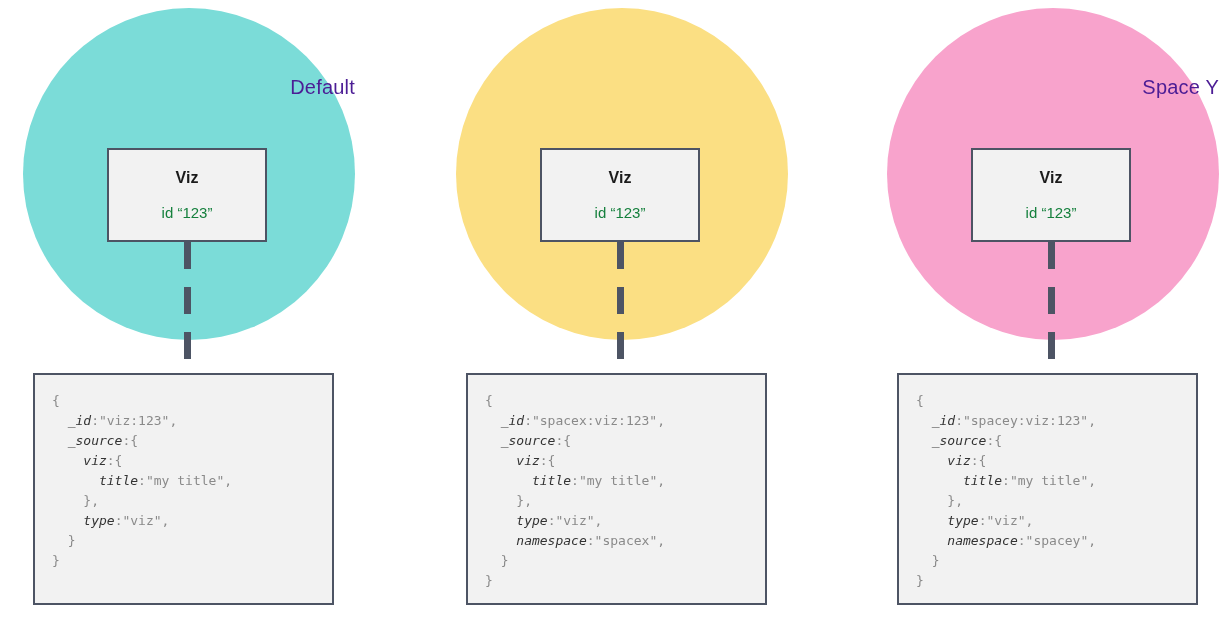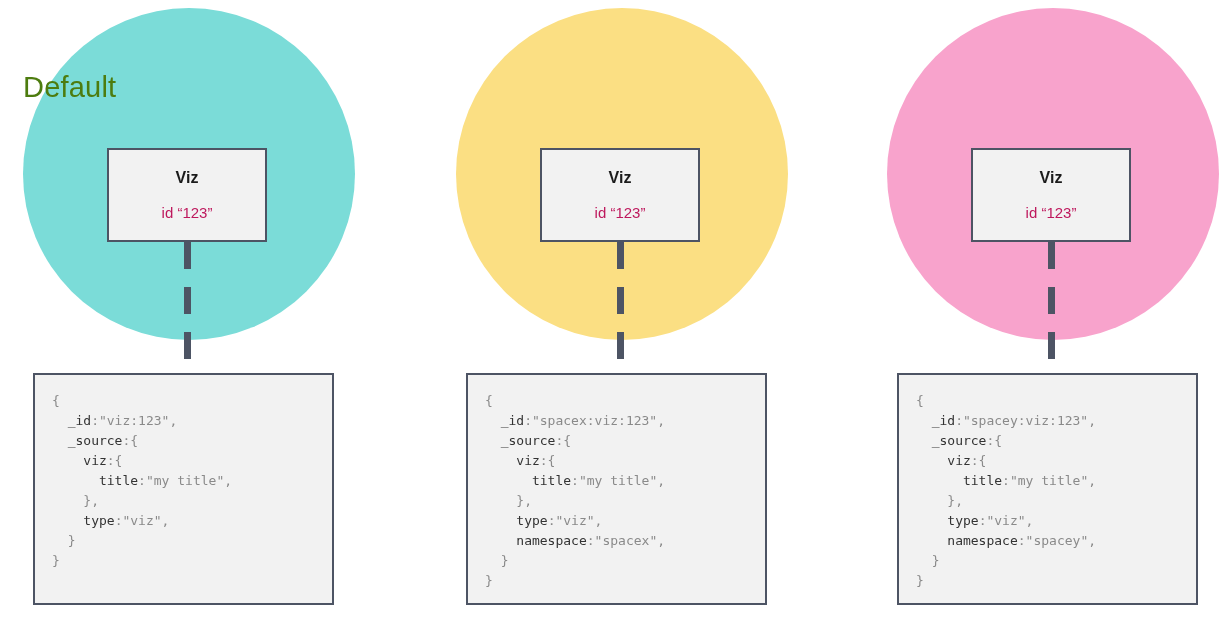--- a/index.html
+++ b/index.html
@@ -43,23 +43,23 @@
   }
   .circle-teal   { background: #7bdcd8; }
   .circle-yellow { background: #fbdf83; }
   .circle-pink   { background: #f8a3cc; }
 
   .circle-title {
     position: absolute;
     top: 72px;
     left: 19px;
     width: 332px;
-    text-align: left;
-    font-size: 29px;
-    color: #4d7c0f;
+    text-align: right;
+    font-size: 20px;
+    color: #4c1d95;
     line-height: 30px;
     letter-spacing: 0.2px;
   }
 
   
   .viz-box {
     position: absolute;
     top: 148px;
     left: 103px;
     width: 160px;
@@ -73,21 +73,21 @@
     justify-content: center;
   }
   .viz-title {
     font-size: 16px;
     font-weight: bold;
     color: #1b1b1b;
     line-height: 20px;
   }
   .viz-sub {
     font-size: 15px;
-    color: #be185d;
+    color: #15803d;
     line-height: 20px;
     margin-top: 15px;
   }
 
   
   .connector {
     position: absolute;
     top: 242px;
     left: 180px;
     width: 7px;
@@ -114,21 +114,21 @@
   }
   .code-block pre {
     margin: 0;
     font-family: "DejaVu Sans Mono", "Liberation Mono", monospace;
     font-size: 13px;
     line-height: 20px;
     white-space: pre;
     color: #8a8a8a;
   }
   .code-line { display: block; height: 20px; }
-  .tok-key  { color: #333333; }
+  .tok-key  { color: #333333; font-style: italic; }
   .tok-val  { color: #8a8a8a; }
   .tok-punc { color: #8a8a8a; }
 </style>
 </head>
 <body>
 
 <div class="diagram">
 
   <div class="group group-1">
     <div class="circle circle-teal"></div>
@@ -169,20 +169,21 @@
 </span><span class="code-line">    <span class="tok-key">type</span><span class="tok-punc">:</span><span class="tok-val">"viz",</span>
 </span><span class="code-line">    <span class="tok-key">namespace</span><span class="tok-punc">:</span><span class="tok-val">"spacex",</span>
 </span><span class="code-line">  <span class="tok-punc">}</span>
 </span><span class="code-line"><span class="tok-punc">}</span>
 </span></pre>
     </div>
   </div>
 
   <div class="group group-3">
     <div class="circle circle-pink"></div>
+    <div class="circle-title">Space Y</div>
     <div class="viz-box">
       <div class="viz-title">Viz</div>
       <div class="viz-sub">id “123”</div>
     </div>
     <div class="connector"></div>
     <div class="code-block">
       <pre><span class="code-line"><span class="tok-punc">{</span>
 </span><span class="code-line">  <span class="tok-key">_id</span><span class="tok-punc">:</span><span class="tok-val">"spacey:viz:123",</span>
 </span><span class="code-line">  <span class="tok-key">_source</span><span class="tok-punc">:{</span>
 </span><span class="code-line">    <span class="tok-key">viz</span><span class="tok-punc">:{</span>

